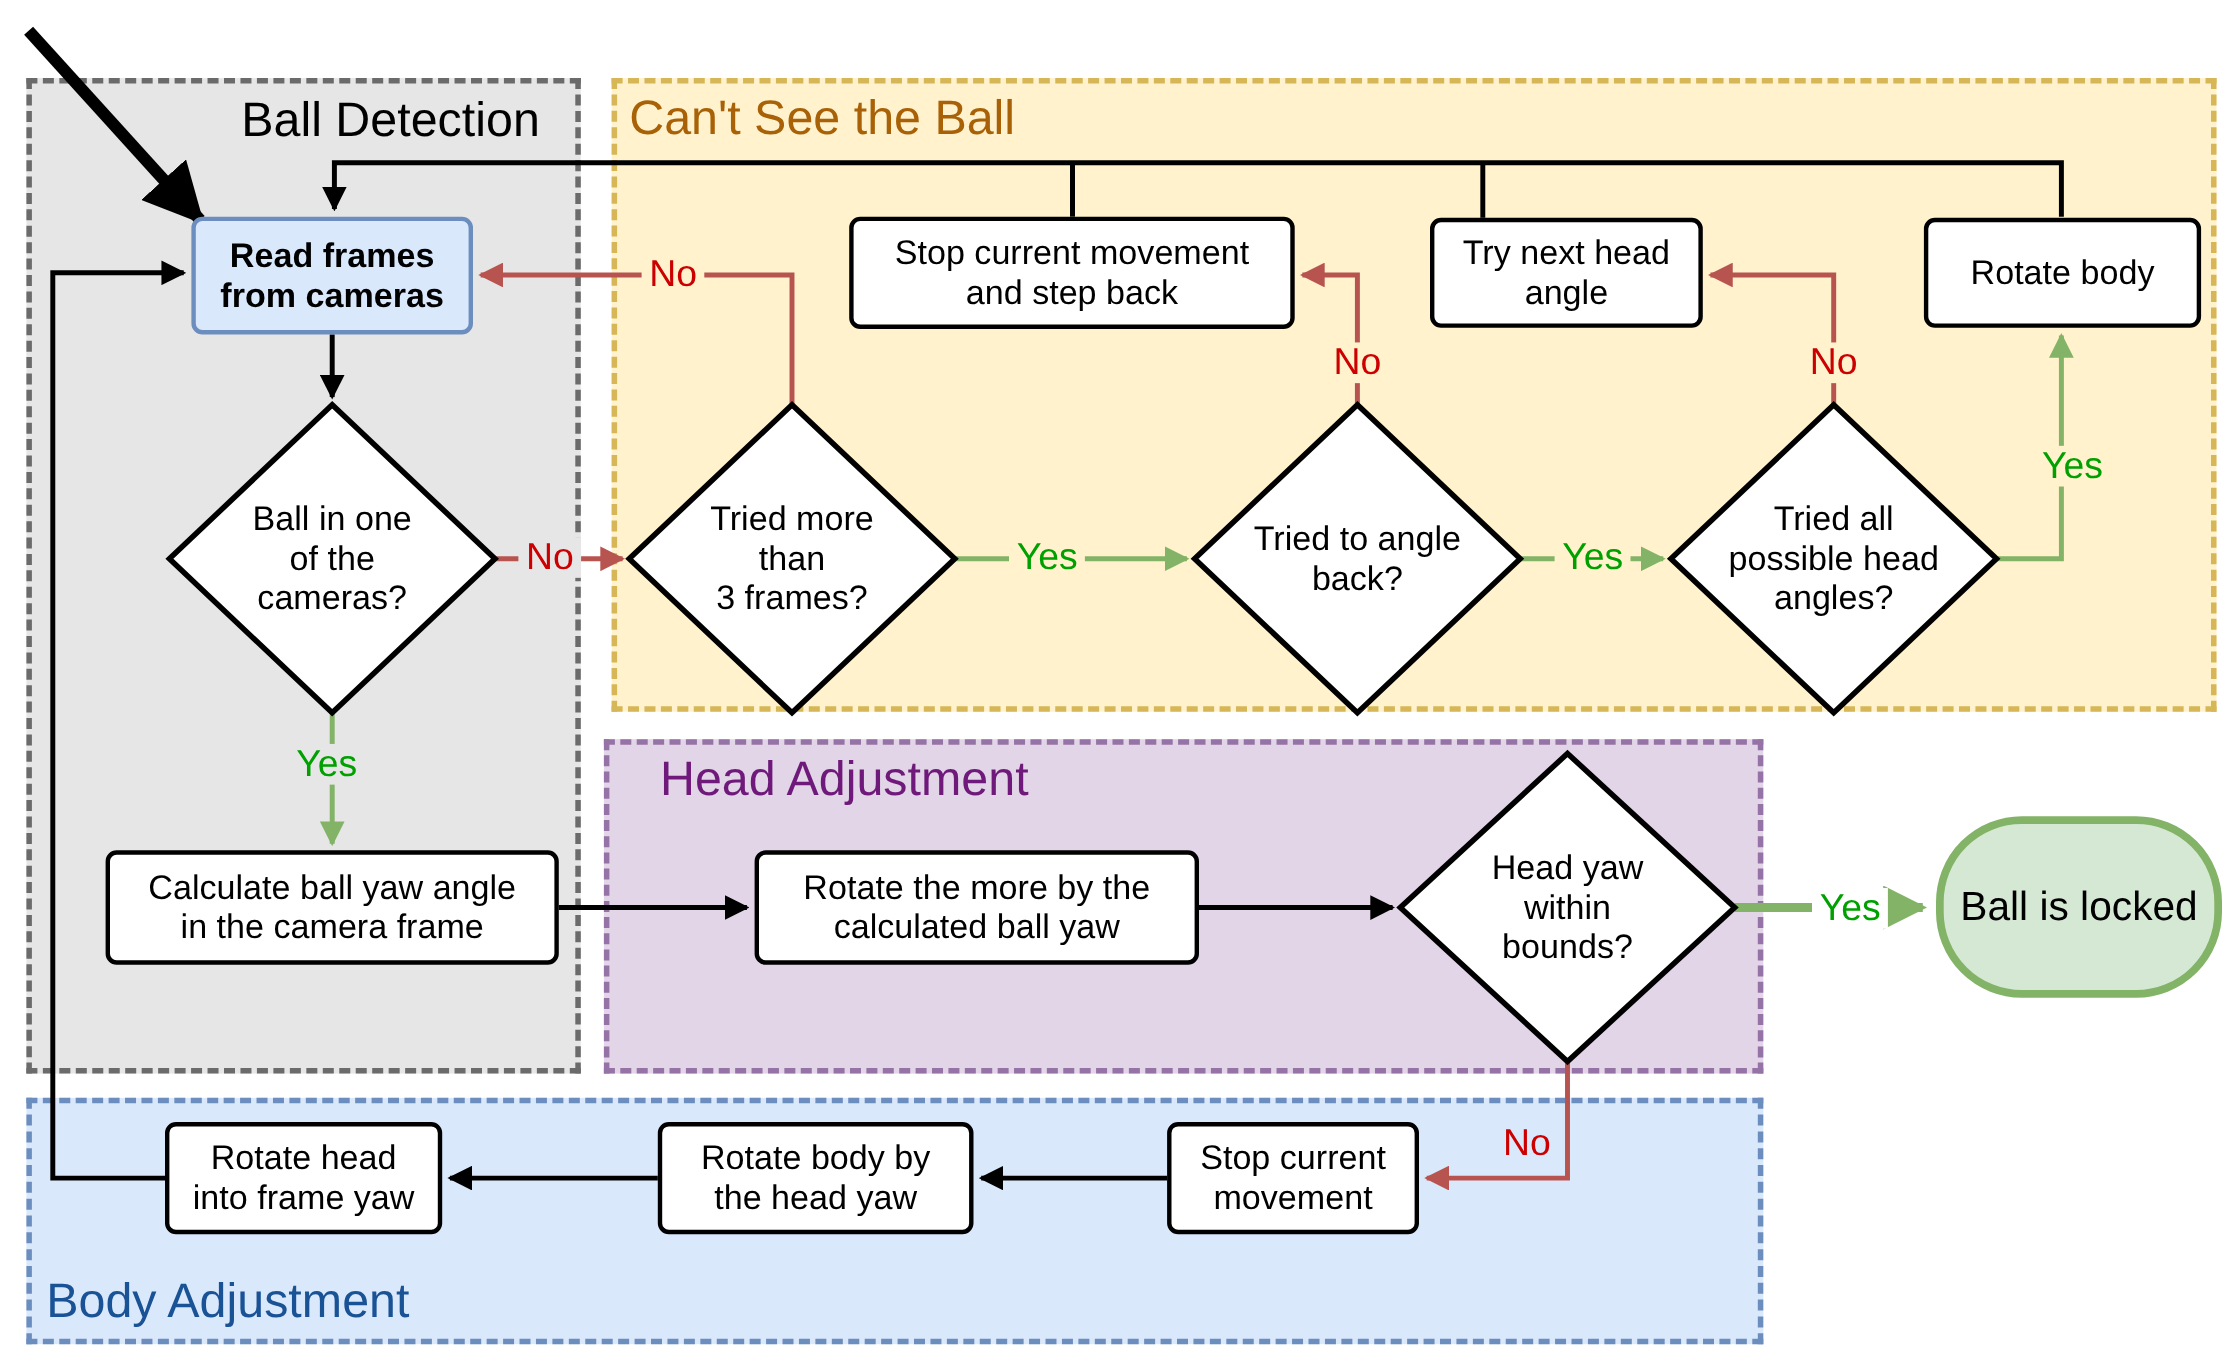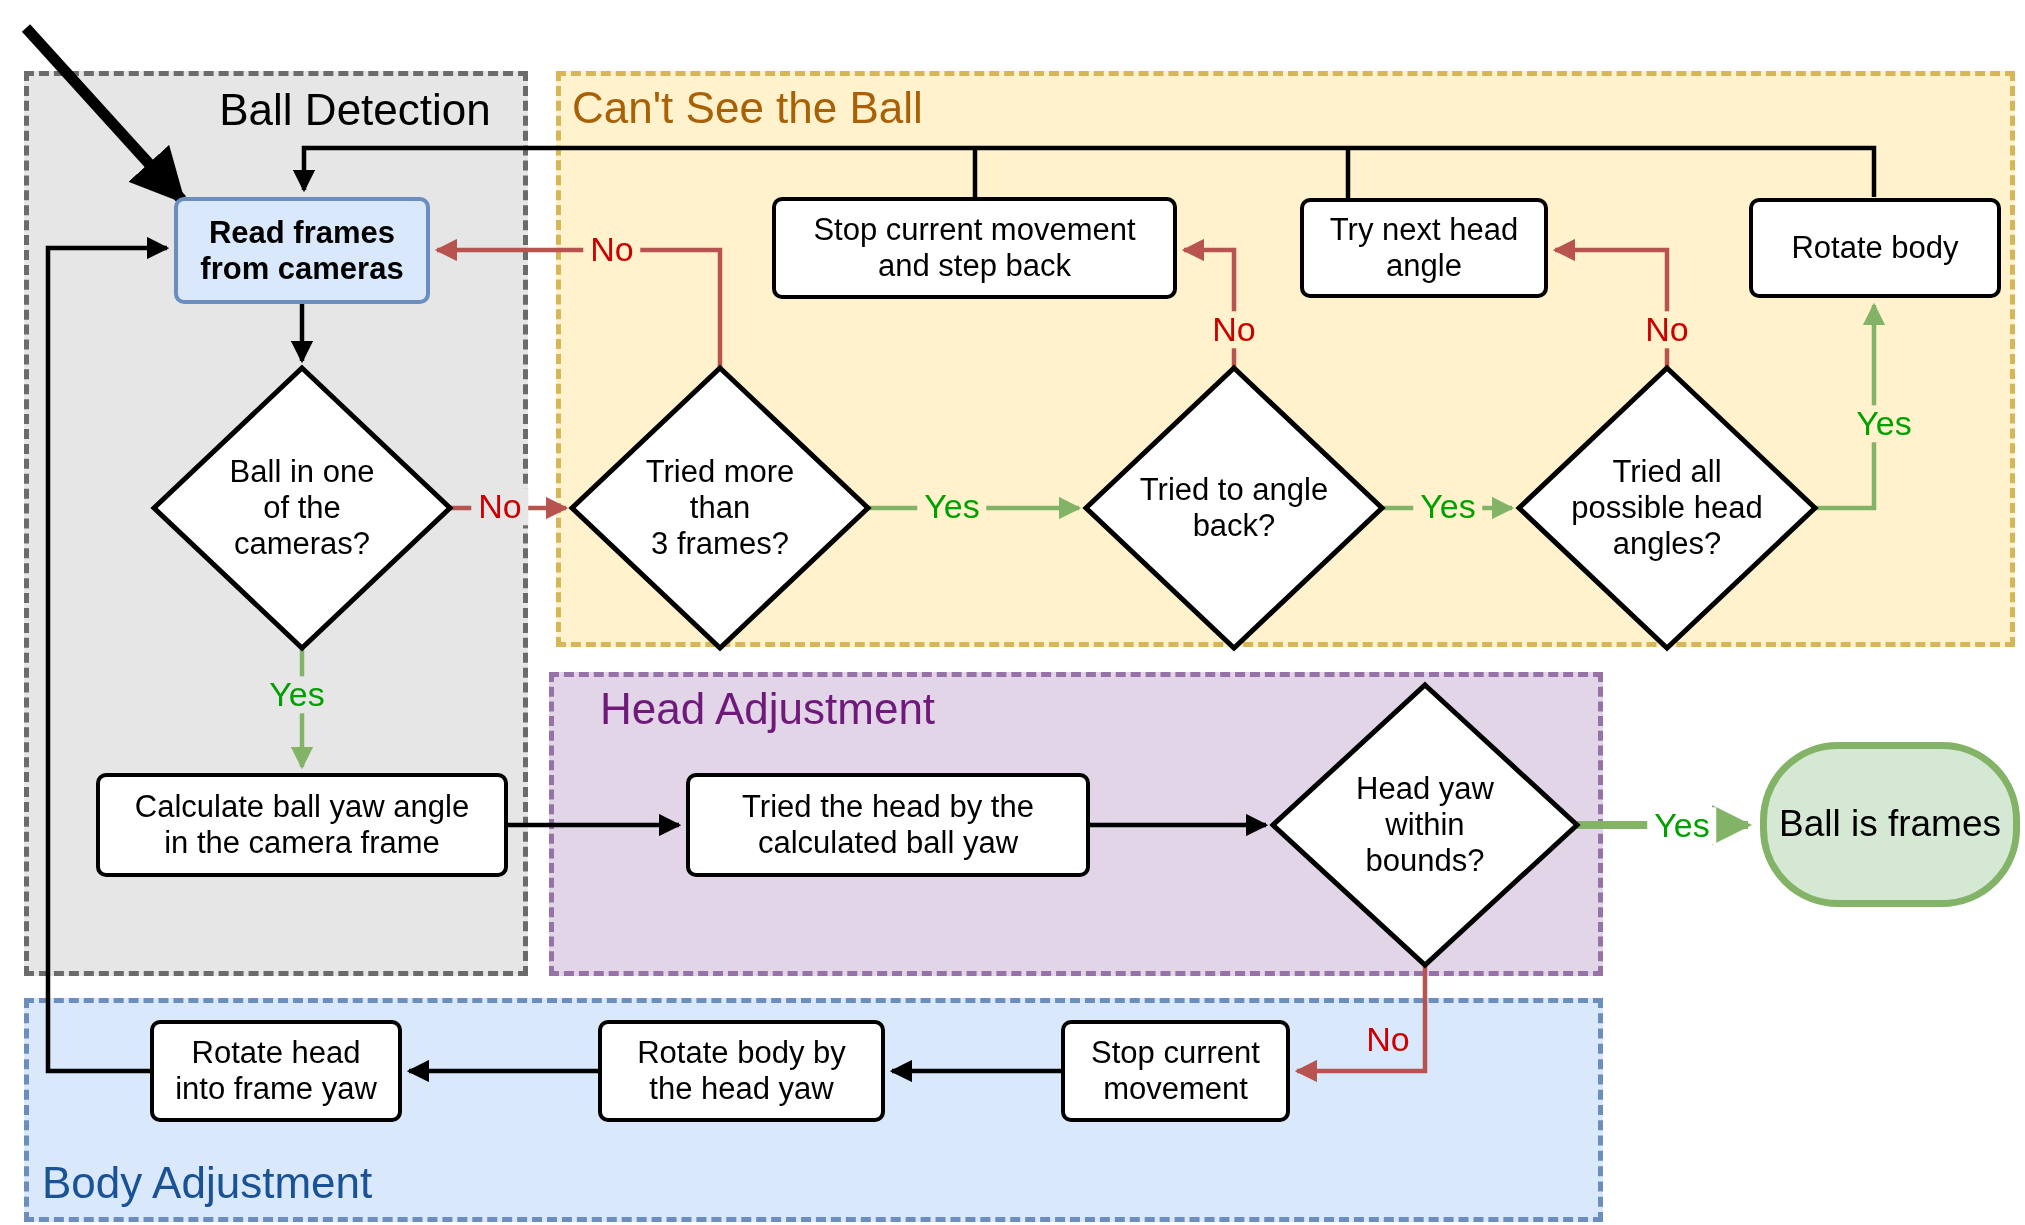--- a/index.html
+++ b/index.html
@@ -92,23 +92,23 @@
 
   <div class="node node-blue" style="left:174px;top:197px;width:256px;height:107px;font-weight:bold;">Read frames
 from cameras</div>
   <div class="node" style="left:772px;top:197px;width:405px;height:102px;">Stop current movement
 and step back</div>
   <div class="node" style="left:1300px;top:198px;width:248px;height:100px;">Try next head
 angle</div>
   <div class="node" style="left:1749px;top:198px;width:252px;height:100px;">Rotate body</div>
   <div class="node" style="left:96px;top:773px;width:412px;height:104px;">Calculate ball yaw angle
 in the camera frame</div>
-  <div class="node" style="left:686px;top:773px;width:404px;height:104px;">Tried the head by the
+  <div class="node" style="left:686px;top:773px;width:404px;height:104px;">Rotate the more by the
 calculated ball yaw</div>
-  <div class="node node-terminal" style="left:1760px;top:742px;width:260px;height:165px;">Ball is frames</div>
+  <div class="node node-terminal" style="left:1760px;top:742px;width:260px;height:165px;">Ball is locked</div>
   <div class="node" style="left:1061px;top:1020px;width:229px;height:102px;">Stop current
 movement</div>
   <div class="node" style="left:598px;top:1020px;width:287px;height:102px;">Rotate body by
 the head yaw</div>
   <div class="node" style="left:150px;top:1020px;width:252px;height:102px;">Rotate head
 into frame yaw</div>
 
   <div class="diamond-label" style="left:302px;top:508px;">Ball in one
 of the
 cameras?</div>

